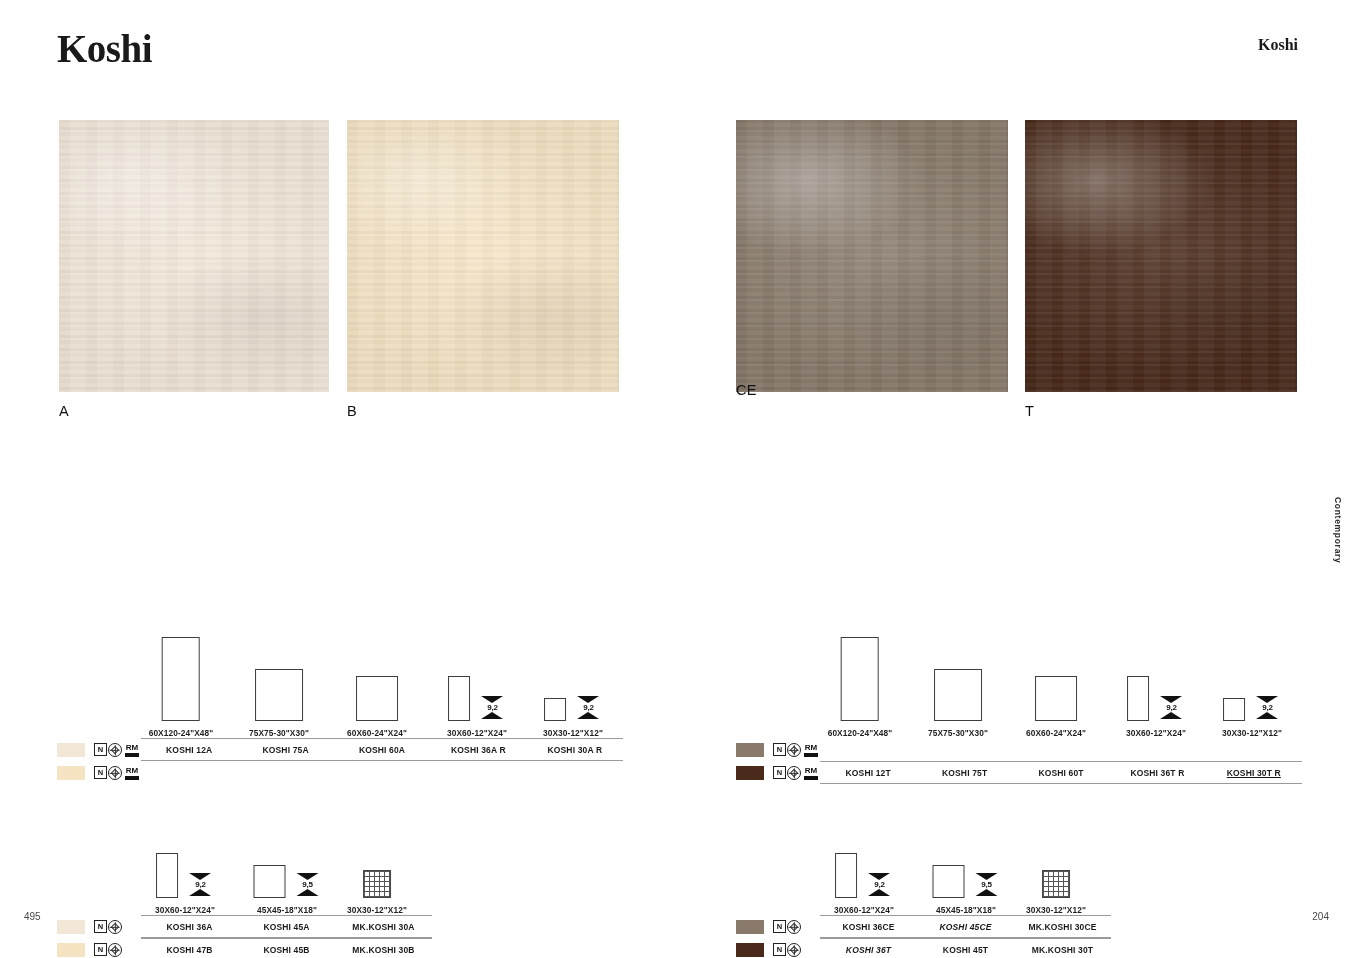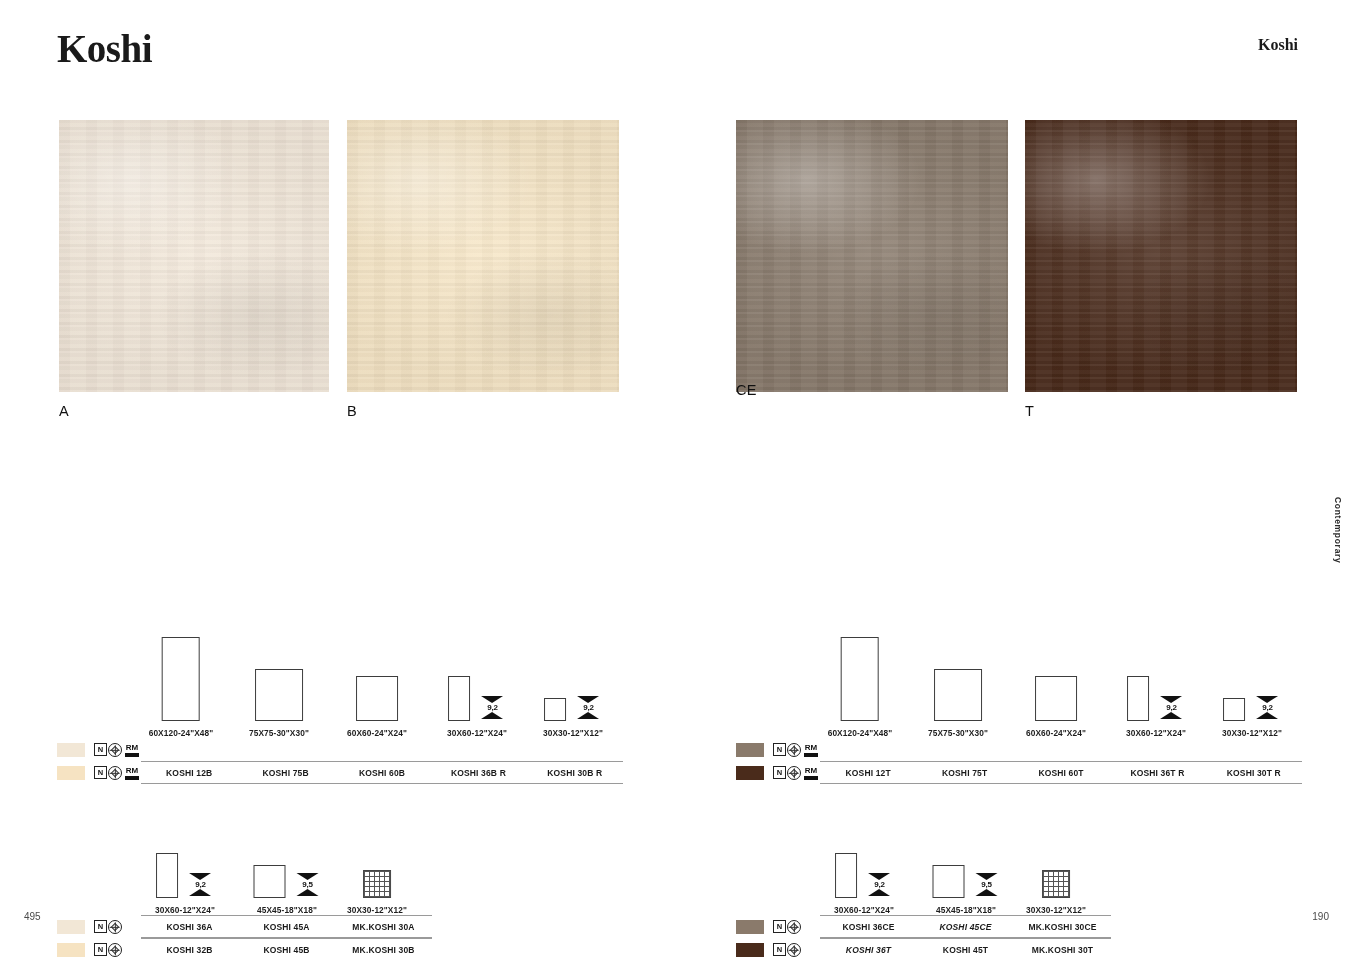--- a/index.html
+++ b/index.html
@@ -191,21 +191,21 @@
       <div class="swatch-label" style="left: 736px; top: 382px;">CE</div>
       <div class="swatch" style="left: 1025px; top: 120px; width: 272px; height: 272px;">
         <div class="img" style="background: rgb(74, 43, 27);"></div>
       </div>
       <div class="swatch-label" style="left: 1025px; top: 403px;">T</div>
     </div>
 
   <div class="vert-label">Contemporary</div>
 
   <div class="pageno left">495</div>
-  <div class="pageno right">190</div>
+  <div class="pageno right">204</div>
 
   <div id="blocks-area">
       <div class="block" style="left: 57px; top: 628px; width: 566px;">
         <div class="formats">
           <div class="format" style="left: 124px; transform: translateX(-50%);">
             <div class="fmt-shapes">
               <div class="fmt-rect" style="width: 38px; height: 84px;"></div>
             </div>
             <div class="fmt-caption">60X120-24"X48"</div>
           </div>
@@ -252,41 +252,41 @@
                 <div class="ic-n">N</div>
                 <div class="ic-circ">
                   <i></i>
                 </div>
                 <div class="ic-rm">
                   <span class="lbl">RM</span>
                   <span class="bar"></span>
                 </div>
               </div>
             </div>
+            <div class="row-cells">
+              <div class="cell" style="flex: 1 1 0%;">KOSHI 12A</div>
+              <div class="cell" style="flex: 1 1 0%;">KOSHI 75A</div>
+              <div class="cell" style="flex: 1 1 0%;">KOSHI 60A</div>
+              <div class="cell" style="flex: 1 1 0%;">KOSHI 36A R</div>
+              <div class="cell" style="flex: 1 1 0%;">KOSHI 30A R</div>
+            </div>
           </div>
           <div class="row">
             <div class="row-left">
               <div class="color-chip" style="background: rgb(246, 227, 194);"></div>
               <div class="icons">
                 <div class="ic-n">N</div>
                 <div class="ic-circ">
                   <i></i>
                 </div>
                 <div class="ic-rm">
                   <span class="lbl">RM</span>
                   <span class="bar"></span>
                 </div>
               </div>
-            </div>
-            <div class="row-cells">
-              <div class="cell" style="flex: 1 1 0%;">KOSHI 12B</div>
-              <div class="cell" style="flex: 1 1 0%;">KOSHI 75B</div>
-              <div class="cell" style="flex: 1 1 0%;">KOSHI 60B</div>
-              <div class="cell" style="flex: 1 1 0%;">KOSHI 36B R</div>
-              <div class="cell" style="flex: 1 1 0%;">KOSHI 30B R</div>
             </div>
           </div>
         </div>
       </div>
       <div class="block" style="left: 57px; top: 805px; width: 375px;">
         <div class="formats">
           <div class="format" style="left: 128px; transform: translateX(-50%);">
             <div class="fmt-shapes">
               <div class="fmt-rect" style="width: 22px; height: 45px;"></div>
               <div class="thick">
@@ -336,21 +336,21 @@
             <div class="row-left">
               <div class="color-chip" style="background: rgb(246, 227, 194);"></div>
               <div class="icons">
                 <div class="ic-n">N</div>
                 <div class="ic-circ">
                   <i></i>
                 </div>
               </div>
             </div>
             <div class="row-cells">
-              <div class="cell" style="flex: 1 1 0%;">KOSHI 32B</div>
+              <div class="cell" style="flex: 1 1 0%;">KOSHI 47B</div>
               <div class="cell" style="flex: 1 1 0%;">KOSHI 45B</div>
               <div class="cell" style="flex: 1 1 0%;">MK.KOSHI 30B</div>
             </div>
           </div>
         </div>
       </div>
       <div class="block" style="left: 736px; top: 628px; width: 566px;">
         <div class="formats">
           <div class="format" style="left: 124px; transform: translateX(-50%);">
             <div class="fmt-shapes">
@@ -421,21 +421,21 @@
                   <span class="lbl">RM</span>
                   <span class="bar"></span>
                 </div>
               </div>
             </div>
             <div class="row-cells">
               <div class="cell" style="flex: 1 1 0%;">KOSHI 12T</div>
               <div class="cell" style="flex: 1 1 0%;">KOSHI 75T</div>
               <div class="cell" style="flex: 1 1 0%;">KOSHI 60T</div>
               <div class="cell" style="flex: 1 1 0%;">KOSHI 36T R</div>
-              <div class="cell" style="flex: 1 1 0%;">KOSHI 30T R</div>
+              <div class="cell" style="flex: 1 1 0%; text-decoration: underline;">KOSHI 30T R</div>
             </div>
           </div>
         </div>
       </div>
       <div class="block" style="left: 736px; top: 805px; width: 375px;">
         <div class="formats">
           <div class="format" style="left: 128px; transform: translateX(-50%);">
             <div class="fmt-shapes">
               <div class="fmt-rect" style="width: 22px; height: 45px;"></div>
               <div class="thick">

